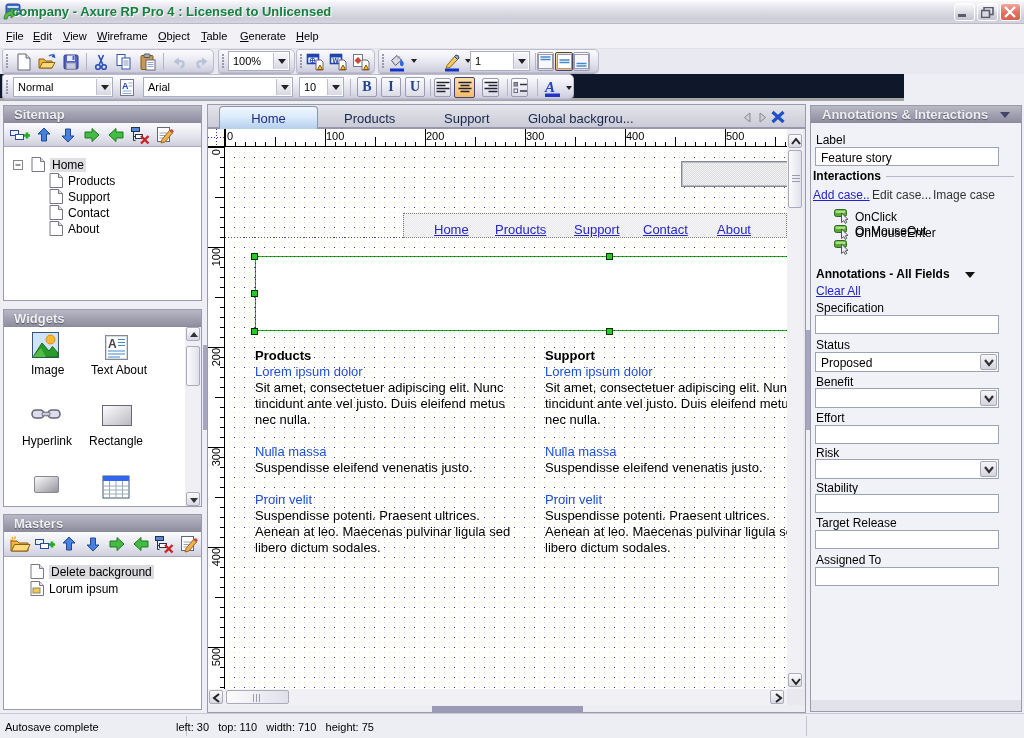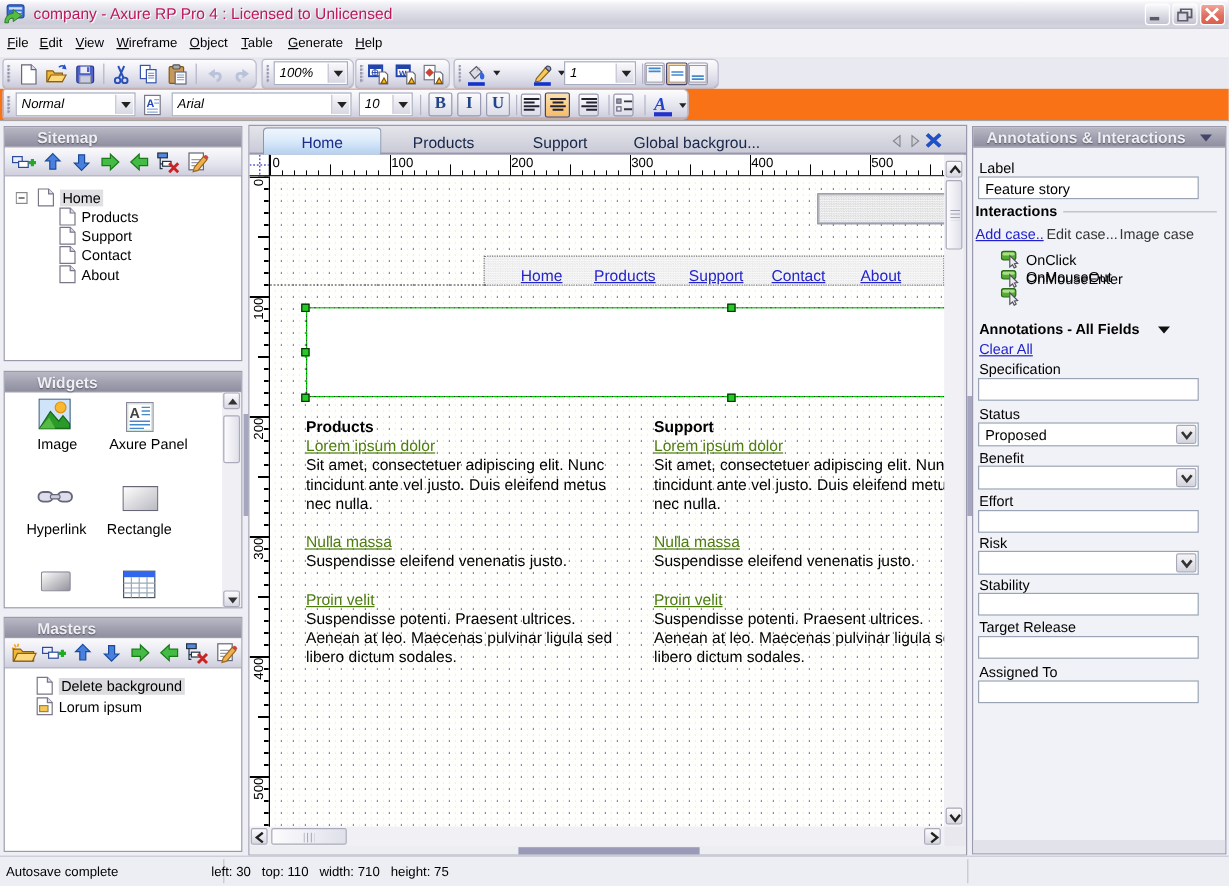--- a/index.html
+++ b/index.html
@@ -3,57 +3,57 @@
 <meta charset="utf-8">
 <style>
 * { margin:0; padding:0; box-sizing:border-box; }
 html,body { width:1024px; height:738px; overflow:hidden; }
 body { font-family:"Liberation Sans", sans-serif; background:#eeeef5; position:relative; -webkit-font-smoothing:antialiased; }
 .abs { position:absolute; }
 
 #titlebar { left:0; top:0; width:1024px; height:24px;
   background:linear-gradient(#ffffff, #f2f2f7 12%, #dcdce6 50%, #cdcdd9 82%, #d6d6e0);
   border-bottom:1px solid #b8b8c8; }
-#title-text { left:28px; top:4px; font-size:13px; font-weight:normal; color:#be185d; text-shadow:1px 1px 0 #ffffff;}
+#title-text { left:12px; top:4px; font-size:13px; font-weight:bold; color:#15803d; text-shadow:1px 1px 0 #ffffff;}
 .winbtn { top:3px; width:21px; height:18px; border-radius:3px; border:1px solid #fff; }
 #btn-min { left:954px; background:linear-gradient(#fafafc,#d8d8e2 60%,#c2c2d2); }
 #btn-max { left:977px; background:linear-gradient(#fafafc,#d8d8e2 60%,#c2c2d2); }
 #btn-close { left:1000px; background:linear-gradient(#f0a89c,#e07060 55%,#d86050); }
 #menubar { left:0; top:24px; width:1024px; height:25px; background:#f1f1f6; border-bottom:1px solid #e2e2ea;}
 .menu { position:absolute; top:30px; font-size:11px; color:#000; }
 #toolrow1 { left:0; top:49px; width:1024px; height:25px; background:#e9e9f1; }
-#toolrow2 { left:0; top:74px; width:1024px; height:27px; background:#f97316; border-bottom:1px solid #a3a3a3; }
+#toolrow2 { left:0; top:74px; width:904px; height:27px; background:#0f172a; border-bottom:3px solid #a3a3a3; }
 .band { position:absolute; top:0; height:24px; background:linear-gradient(#fcfcfe,#ececf4 40%,#dcdce8 75%,#ccccdc); border:1px solid #bcbcce; border-radius:3px 5px 5px 3px; box-shadow:0 1px 0 #b0b0c4; }
 .grip { position:absolute; left:3px; top:4px; width:3px; height:15px;
   background-image:radial-gradient(circle at 1px 1px, #9898b0 1px, transparent 1.3px);
   background-size:3px 3px; }
 .sep { position:absolute; top:3px; width:1px; height:17px; background:#b4b4c6; }
 .tbtn { position:absolute; top:2px; width:22px; height:20px; }
-.combo { position:absolute; background:#fff; border:1px solid #a8aec0; font-size:11px;font-style:italic; }
+.combo { position:absolute; background:#fff; border:1px solid #a8aec0; font-size:11px; }
 .combo .ctext { position:absolute; left:4px; top:3px; color:#000; }
 .carrow { position:absolute; right:1px; top:1px; bottom:1px; width:15px; background:linear-gradient(#f8f8fb,#d8d8e4); border-left:1px solid #c0c0d0; }
 .carrow:after { content:""; position:absolute; left:4px; top:6px; border:4px solid transparent; border-top:5px solid #222; }
 .ddcaret { position:absolute; top:9px; width:0; height:0; border:3px solid transparent; border-top:4px solid #222; }
 
 .panel { position:absolute; left:3px; width:199px; border:1px solid #9a9aac; background:#fff; }
 .phead { position:absolute; left:0; top:0; right:0; height:17px; background:linear-gradient(#b9b9c5,#a2a2b2 50%,#8f8f9f); border-bottom:1px solid #8a8a9c; }
-.phead span { position:absolute; left:27px; top:1px; font-size:13px; font-weight:bold; color:#eeeef4; text-shadow:0 1px 1px #55555f; }
+.phead span { position:absolute; left:10px; top:1px; font-size:13px; font-weight:bold; color:#eeeef4; text-shadow:0 1px 1px #55555f; }
 .ptool { position:absolute; left:0; right:0; background:linear-gradient(#fbfbfd,#e4e4ee 60%,#cfcfdd); border-bottom:1px solid #a8a8ba; }
 
 .rlabel { position:absolute; left:816px; font-size:12px; color:#000; }
 .rbox { position:absolute; left:815px; width:184px; height:19px; background:#fff; border:1px solid #9aa4b4; }
 .rdd { position:absolute; left:815px; width:184px; height:20px; background:#fff; border:1px solid #9aa4b4; }
 .ddbtn { position:absolute; right:1px; top:1px; width:17px; height:16px; background:linear-gradient(#f6f6f9,#d4d4de); border:1px solid #a8a8b8; border-radius:2px; }
 .ddbtn svg { position:absolute; left:2px; top:3px; }
 a.link { color:#2222cc; text-decoration:underline; }
 
 #canvasclip { left:225px; top:147px; width:562px; height:542px; overflow:hidden; background:#fffffe; }
 .hatch { background-image:conic-gradient(#dadadd 25%, #f4f4f4 0 50%, #dadadd 0 75%, #f4f4f4 0); background-size:2px 2px; }
 .cvtext { position:absolute; font-size:13px; line-height:16px; color:#000; white-space:nowrap; }
-.cvtext a { color:#4d7c0f; text-decoration:underline; }
+.cvtext a { color:#1d4ed8; }
 .navlink { position:absolute; top:8px; font-size:13px; color:#2424cc; text-decoration:underline; }
 .handle { position:absolute; width:7px; height:7px; background:#22cc22; border:1px solid #003300; }
 .pgico,.pgico2 { width:15px; height:17px; }
 
 .sbbtn { position:absolute; left:1px; width:14px; height:14px; background:linear-gradient(#fcfcfe,#d8d8e2); border:1px solid #aab; border-radius:2px; }
 .sbthumb { position:absolute; left:1px; width:14px; background:linear-gradient(90deg,#fcfcfe,#e0e0ea); border:1px solid #aab; border-radius:2px; }
 .fmt { font-family:"Liberation Serif", serif; font-weight:bold; font-size:14px; color:#224488; text-align:center; }
 .tbtn.fmt { width:20px; height:20px; background:linear-gradient(#fcfcfe,#dcdce8); border:1px solid #9a9ab0; border-radius:2px; padding-top:1px; }
 .sel2 { background:linear-gradient(#fce0b0,#f6bc68); border:1px solid #44446a; border-radius:2px; width:21px; height:21px; overflow:hidden; }
 .btn3d { background:linear-gradient(#fdfdfe,#dcdce8); border:1px solid #9a9ab0; border-radius:2px; width:17px; height:19px; overflow:hidden; }
@@ -573,21 +573,21 @@
         <path d="M1 25 L10 11 L17 19 L20.5 14.5 L26 21 L26 25 Z" fill="#2a9a2a" stroke="#1a6a1a"></path>
         <path d="M1 25 L9 16 L14 25 Z" fill="#55bb44"></path>
       </svg></div>
   <div class="abs" style="left:27px;top:53px;font-size:12px">Image</div>
   <div class="abs" id="w-text" style="left:100px;top:24px"><svg width="25" height="27">
         <rect x="1.5" y="1.5" width="22" height="24" fill="#fff" stroke="#889"></rect>
         <rect x="2.5" y="2.5" width="20" height="22" fill="none" stroke="#cfe0d8"></rect>
         <text x="4" y="14" font-size="12" font-weight="bold" fill="#444">A</text>
         <path d="M14 5.5 h7 M14 8.5 h7 M14 11.5 h7 M4 17 h17 M4 20 h17 M4 23 h12" stroke="#4488cc" stroke-width="1.2"></path>
       </svg></div>
-  <div class="abs" style="left:87px;top:53px;font-size:12px">Axure Panel</div>
+  <div class="abs" style="left:87px;top:53px;font-size:12px">Text About</div>
   <div class="abs" id="w-link" style="left:27px;top:97px"><svg width="31" height="14">
         <rect x="1" y="3" width="12" height="8" rx="4" fill="#dde" stroke="#667" stroke-width="1.6"></rect>
         <rect x="17" y="3" width="12" height="8" rx="4" fill="#dde" stroke="#667" stroke-width="1.6"></rect>
         <rect x="11" y="5.2" width="8" height="3.6" rx="1.5" fill="#ccd" stroke="#667"></rect>
       </svg></div>
   <div class="abs" style="left:18px;top:124px;font-size:12px">Hyperlink</div>
   <div class="abs" id="w-rect" style="left:98px;top:95px"><svg width="30" height="21">
         <defs>
           <linearGradient id="grd" x1="0" y1="0" x2="1" y2="1">
             <stop offset="0" stop-color="#fff"></stop>

